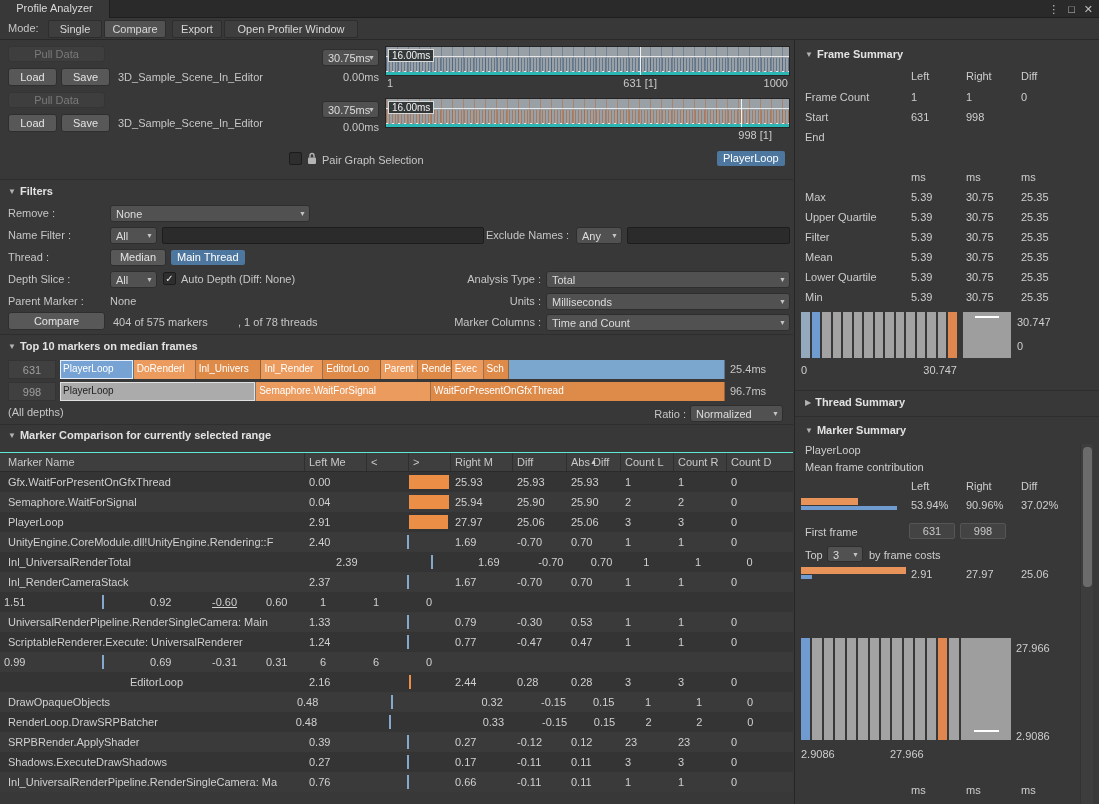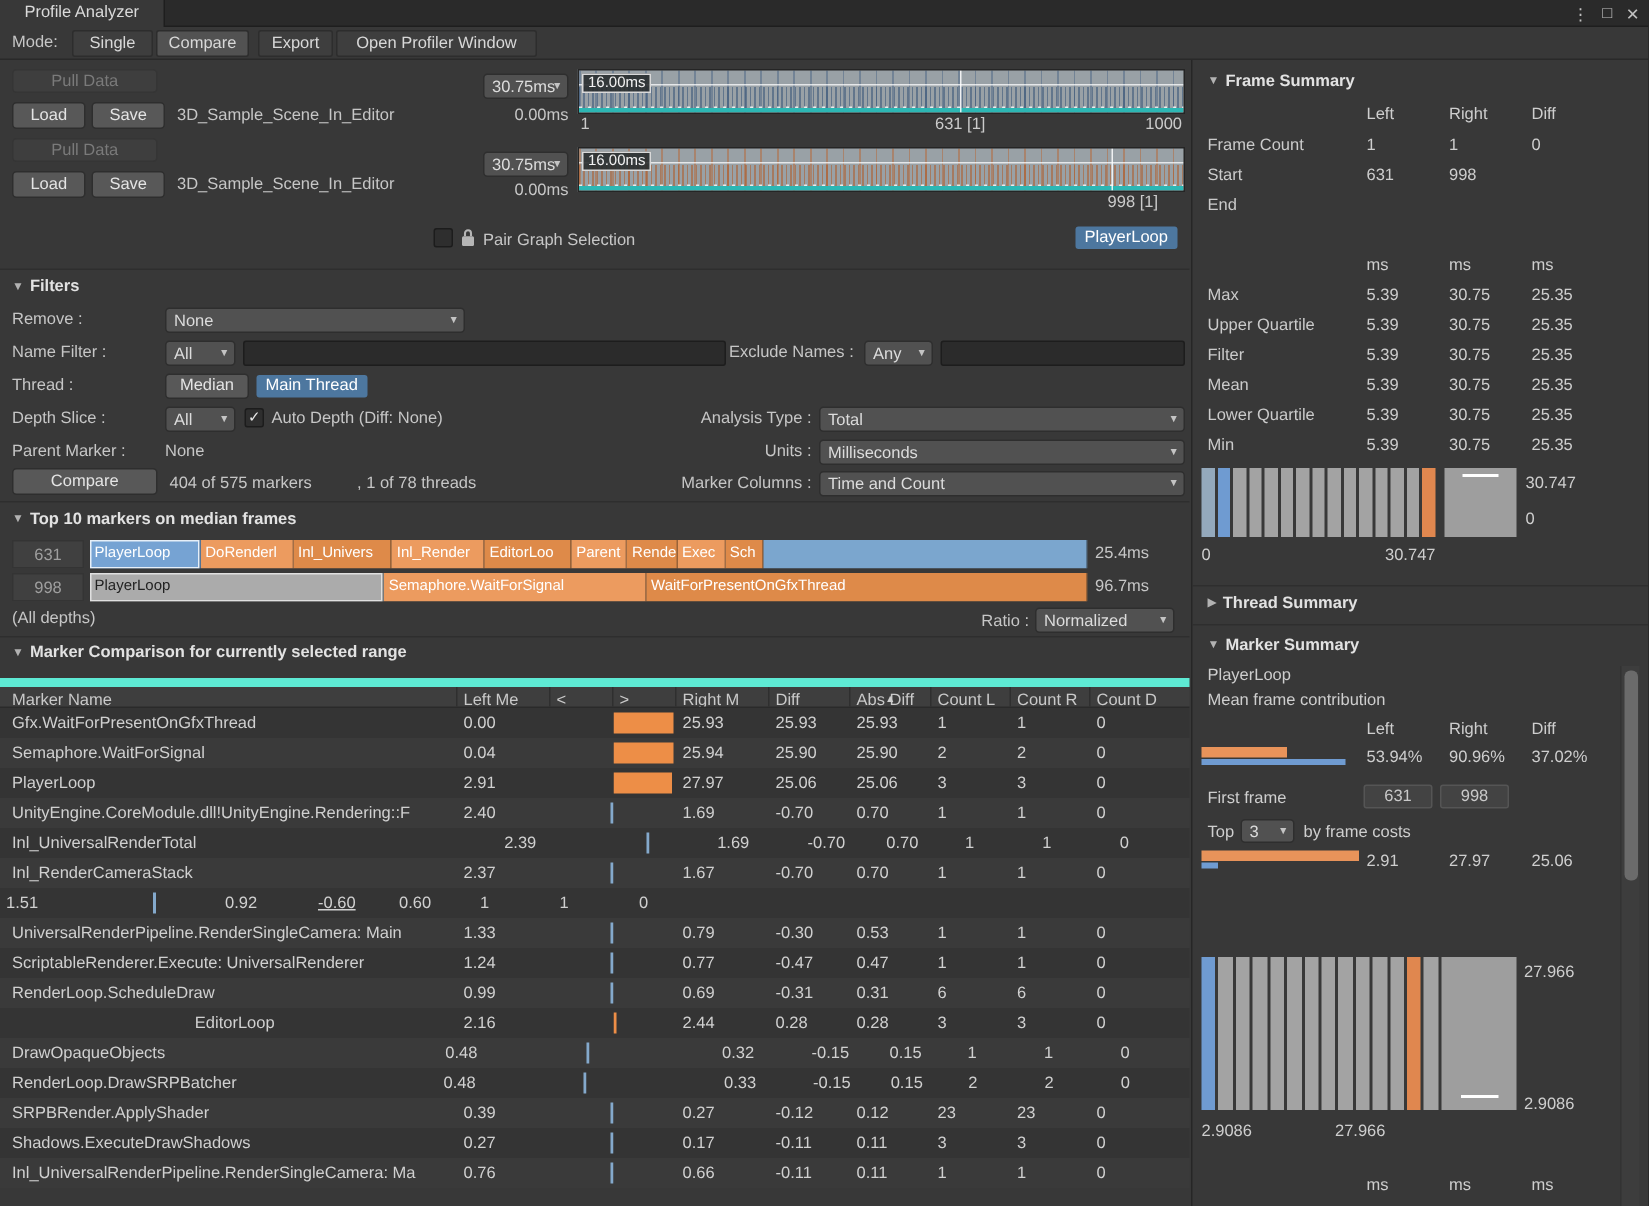--- a/index.html
+++ b/index.html
@@ -53,21 +53,21 @@
   .framebox{position:absolute;background:#404040;color:#9f9f9f;text-align:center;line-height:18px;border:1px solid #343434}
   .t10bar{position:absolute;display:flex;height:19px;overflow:hidden}
   .seg{height:100%;overflow:hidden;white-space:nowrap;font-size:10px;line-height:18px;padding-left:3px;
        border-right:1px solid rgba(25,25,25,.35);color:#fff}
   .seg.o1{background:#ec9b5f}
   .seg.o2{background:#de8a49}
   .seg.blue{background:#7ba6ce}
   .seg.sel-blue{background:#76a3d3;box-shadow:inset 0 0 0 1px #e6eff8}
   .seg.sel-gray{background:#ababab;color:#222;box-shadow:inset 0 0 0 1px #e0e0e0}
   
-  .thead{position:absolute;display:flex;background:#3e3e3e;border-top:6px solid #5eead4;
+  .thead{position:absolute;display:flex;background:#3e3e3e;border-top:1px solid #5eead4;
          border-bottom:1px solid #2a2a2a;height:20px}
   .thc{position:relative;border-right:1px solid #2f2f2f;line-height:19px;padding-left:4px;color:#c9c9c9;
        overflow:hidden;white-space:nowrap}
   .sorta{position:absolute;top:-1px;left:50%;transform:translateX(-50%);font-size:7px;color:#cfcfcf}
   .tbody{position:absolute}
   .trow{display:flex;height:20px;line-height:20px}
   .trow.even{background:#343434}
   .trow.odd{background:#3a3a3a}
   .tc{overflow:hidden;white-space:nowrap;padding-left:4px;position:relative;color:#d0d0d0}
   .tc.name{padding-left:8px}
@@ -364,21 +364,20 @@
         </div>
         <div class="tc" style="width: 42px;"></div>
         <div class="tc" style="width: 62px;">0.77</div>
         <div class="tc" style="width: 54px;">-0.47</div>
         <div class="tc" style="width: 54px;">0.47</div>
         <div class="tc" style="width: 53px;">1</div>
         <div class="tc" style="width: 53px;">1</div>
         <div class="tc" style="width: 52px;">0</div>
       </div>
       <div class="trow odd">
-        <div class="tc name" style="width: 305px;">RenderLoop.ScheduleDraw</div>
         <div class="tc" style="width: 62px;">0.99</div>
         <div class="tc" style="width: 42px;">
           <div class="bar-l" style="width: 2px;"></div>
         </div>
         <div class="tc" style="width: 42px;"></div>
         <div class="tc" style="width: 62px;">0.69</div>
         <div class="tc" style="width: 54px;">-0.31</div>
         <div class="tc" style="width: 54px;">0.31</div>
         <div class="tc" style="width: 53px;">6</div>
         <div class="tc" style="width: 53px;">6</div>

